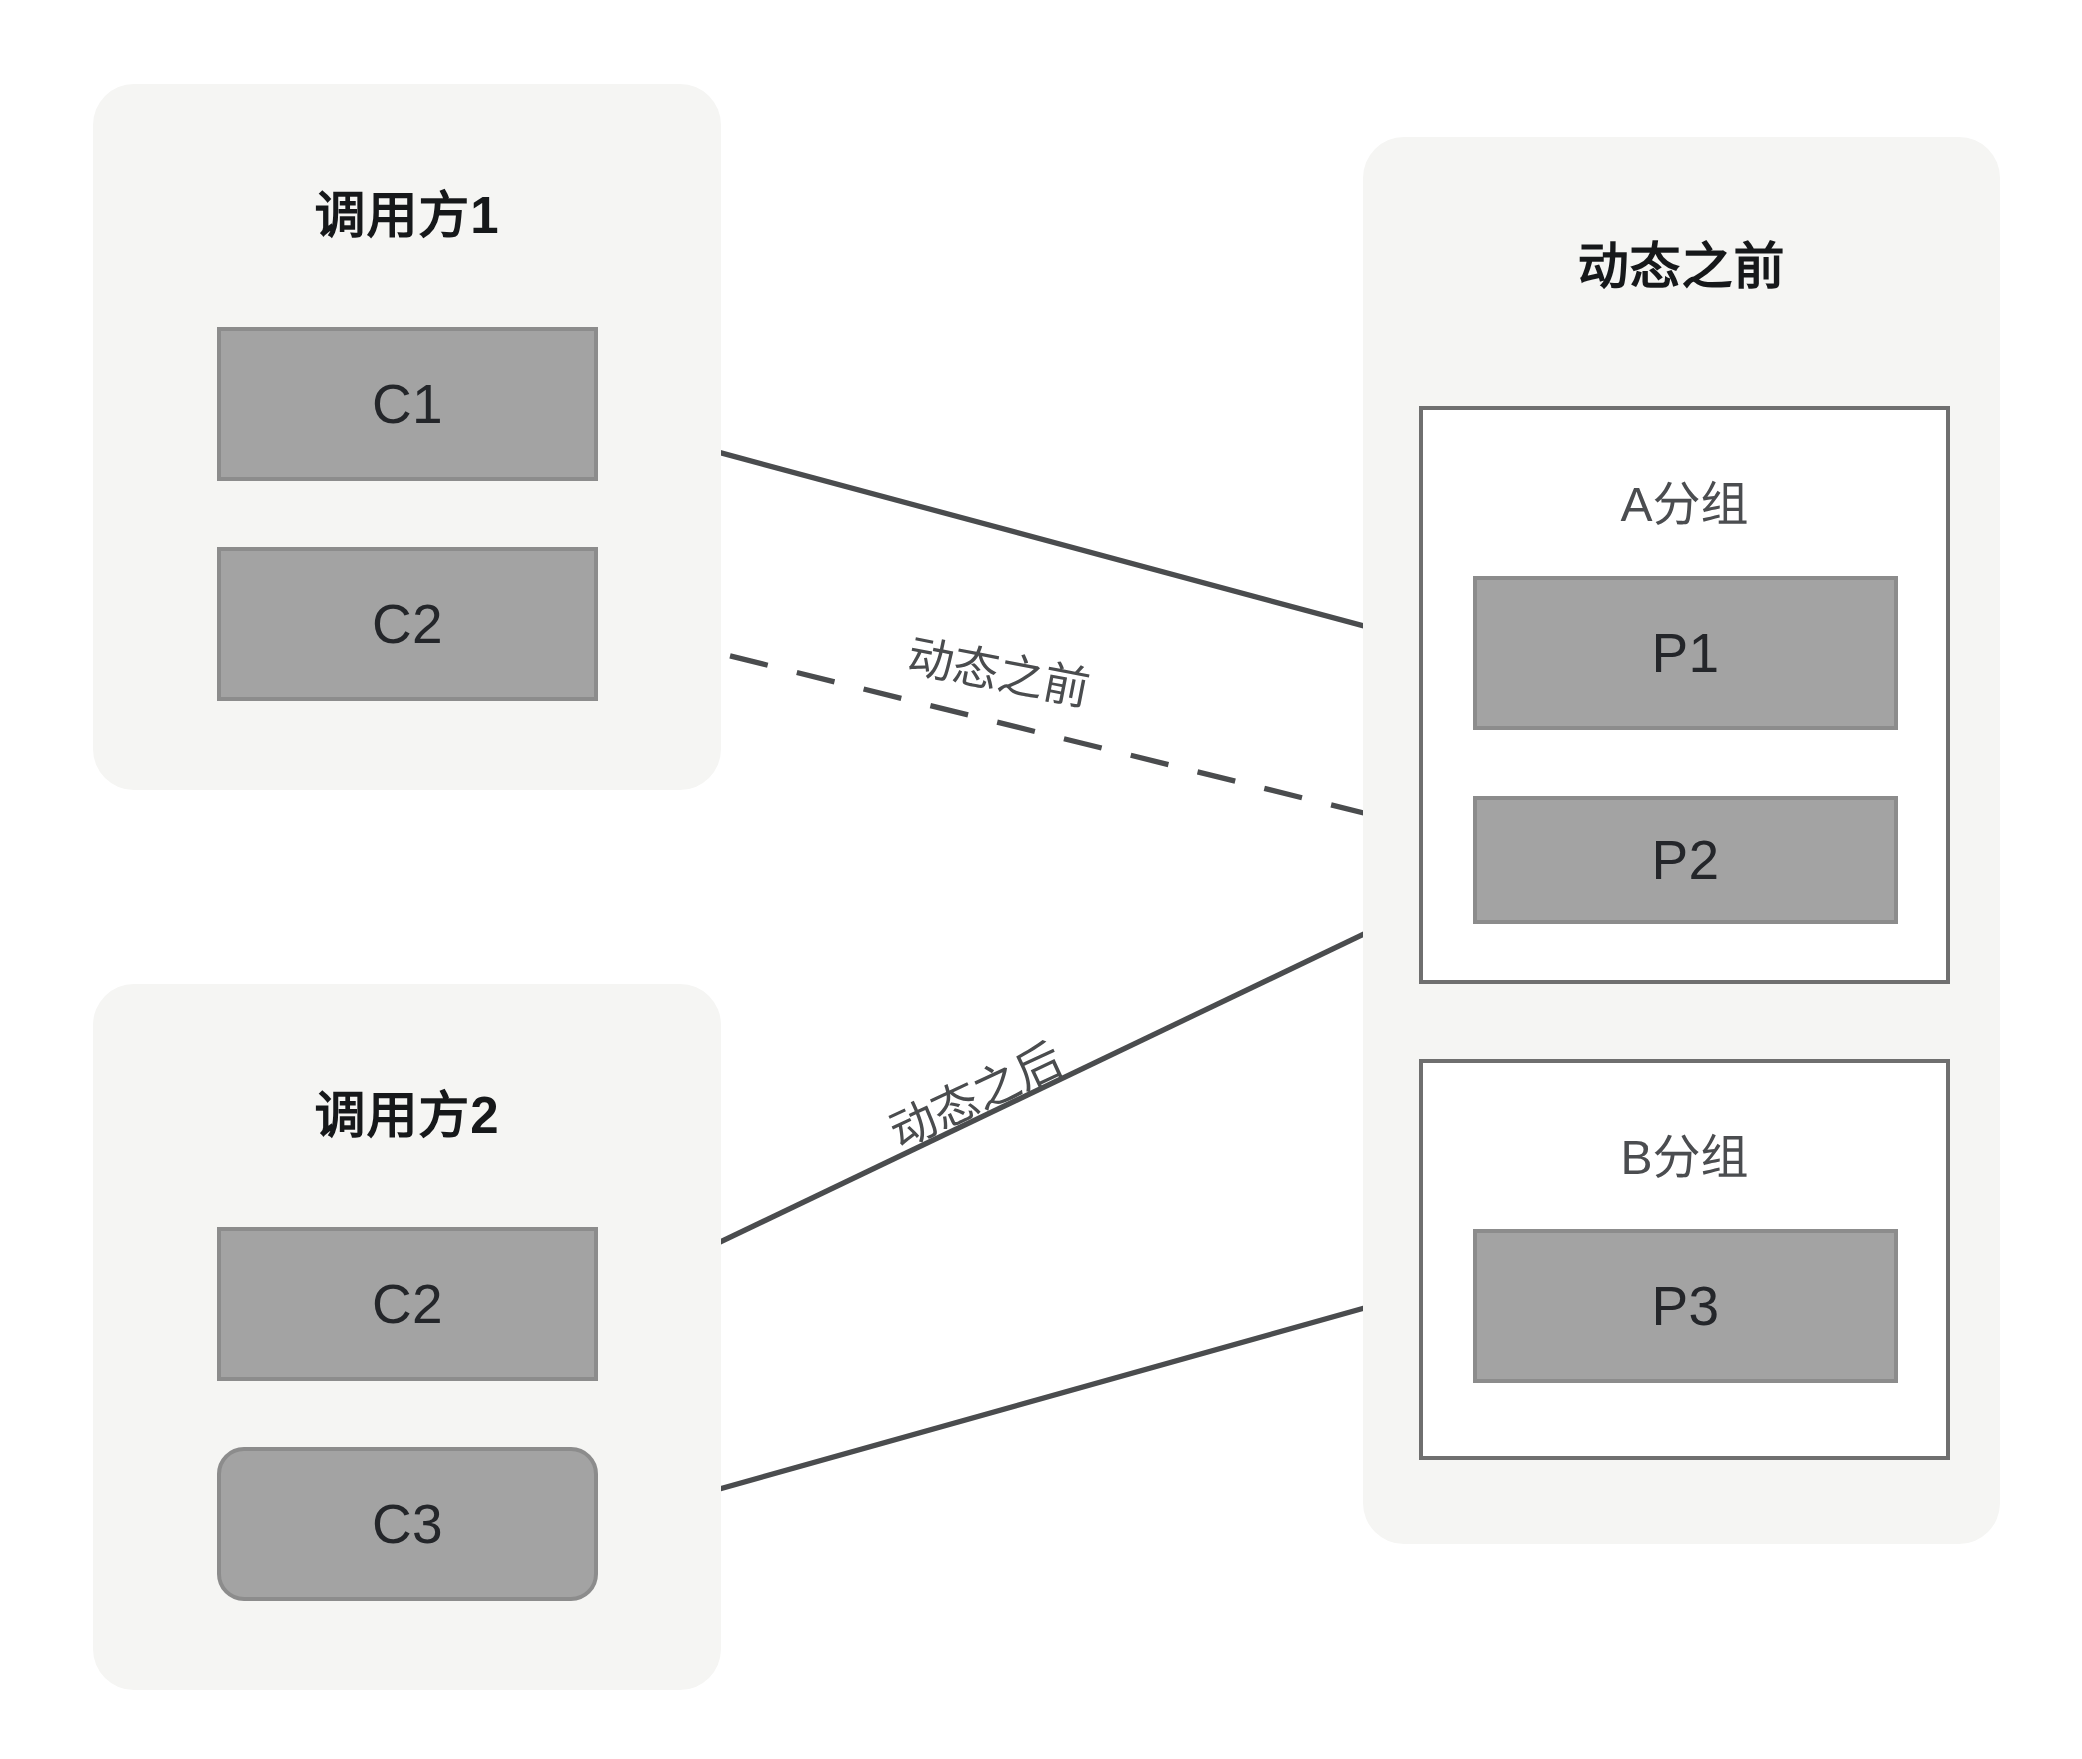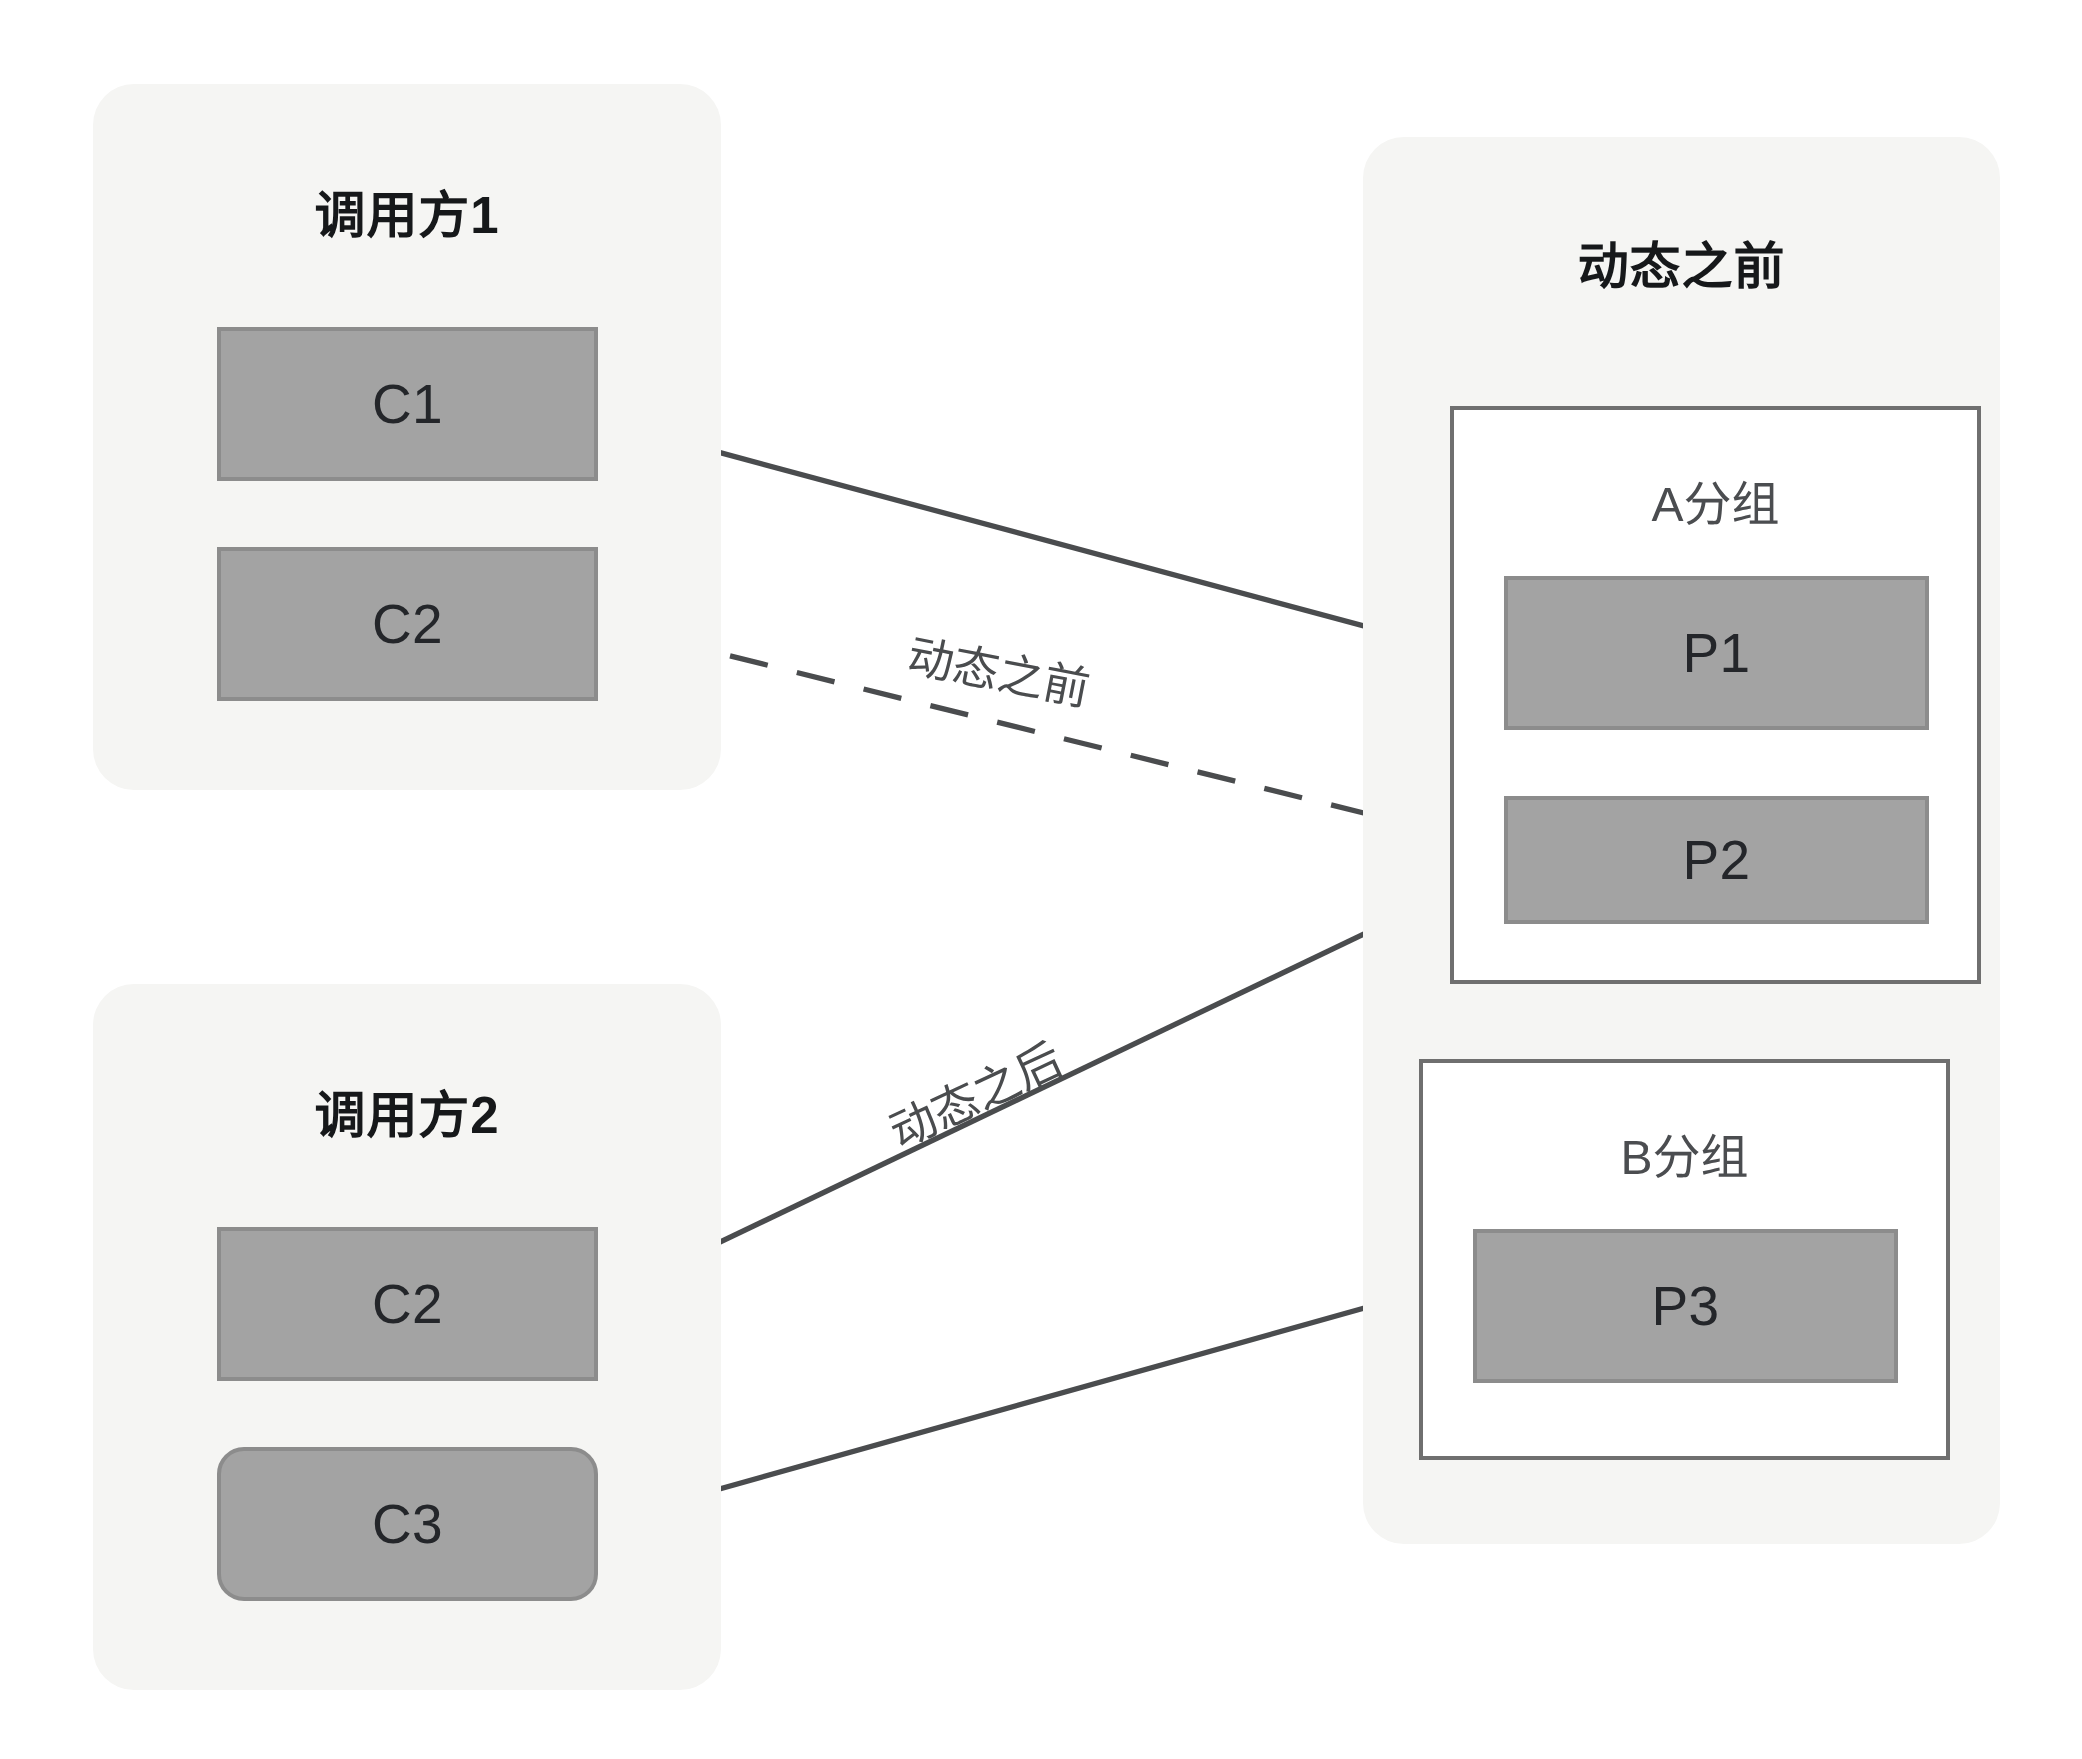--- a/index.html
+++ b/index.html
@@ -149,21 +149,21 @@
     </div>
 
     <div class="node-box" style="left:124px; top:463px; width:381px; height:154px;border-radius:27px;">
       <span>C3</span>
     </div>
   </div>
 
   <div class="panel" id="panel-provider">
     <div class="panel-title">动态之前</div>
 
-    <div class="group-box" style="left:56px; top:269px; width:531px; height:578px;margin-left:31px;">
+    <div class="group-box" style="left:56px; top:269px; width:531px; height:578px;">
       <div class="group-title" style="top:55px;">A分组</div>
 
       <div class="node-box" style="left:50px; top:166px; width:425px; height:154px;align-items:center;">
         <span>P1</span>
       </div>
 
       <div class="node-box" style="left:50px; top:386px; width:425px; height:128px;">
         <span>P2</span>
       </div>
     </div>

